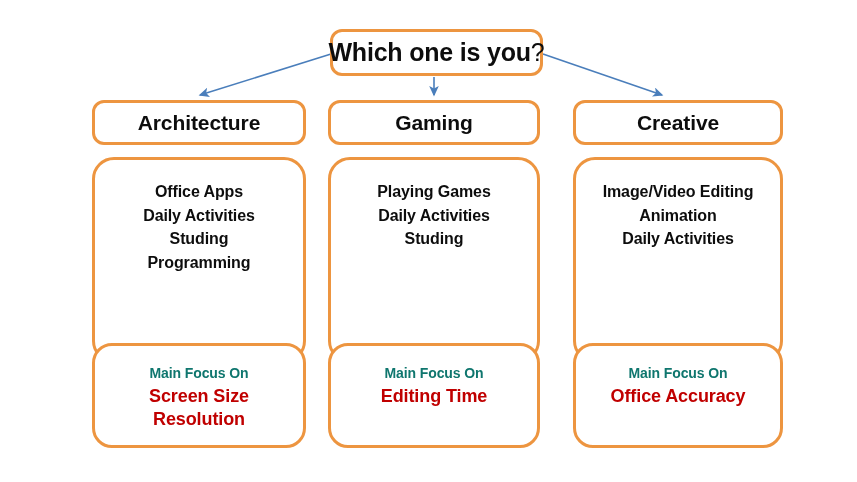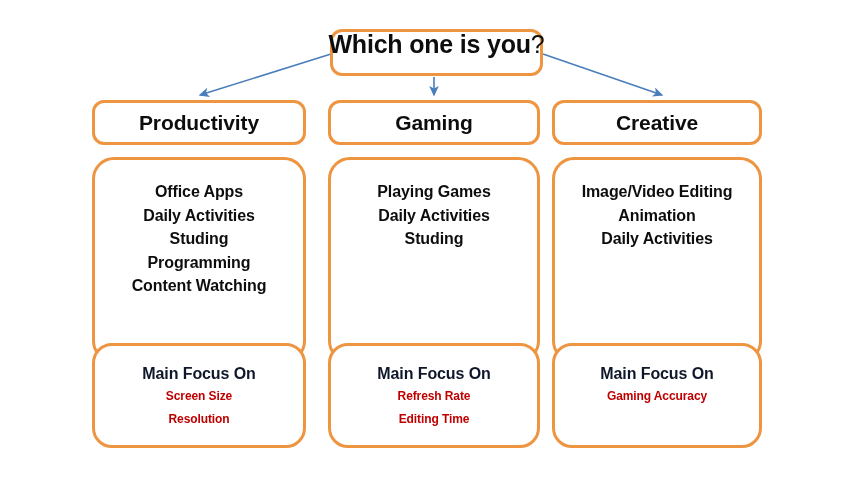--- a/index.html
+++ b/index.html
@@ -41,21 +41,21 @@
     justify-content: center;
   }
 
   
   #title-box {
     left: 330px;
     top: 29px;
     width: 213px;
     height: 47px;
     border-radius: 12px;
-    align-items: flex-start;
+    align-items: center;
   }
   .title-text {
     font-size: 25px;
     font-weight: bold;
     color: #0d0d0d;
     letter-spacing: -0.2px;
     white-space: nowrap;
     line-height: 1;
   }
   .title-text .qmark {
@@ -105,40 +105,40 @@
     top: 343px;
     height: 105px;
     border-radius: 20px;
     align-items: flex-start;
   }
   .focus-inner {
     padding: 16px 4px 0 4px;
     text-align: center;
   }
   .focus-heading {
-    font-size: 16px;
-    font-weight: bold;
-    color: #0f172a;
+    font-size: 14px;
+    font-weight: bold;
+    color: #0f766e;
     line-height: 23px;
     letter-spacing: -0.1px;
     white-space: nowrap;
   }
   .focus-item {
-    font-size: 12px;
+    font-size: 18px;
     font-weight: bold;
     color: #C00000;
     line-height: 23px;
     letter-spacing: -0.1px;
     white-space: nowrap;
   }
 
   
   .col-1 { left: 92px;  width: 214px; }
   .col-2 { left: 328px; width: 212px; }
-  .col-3 { left: 552px; width: 210px; }
+  .col-3 { left: 573px; width: 210px; }
 </style>
 </head>
 <body>
 
 <div id="canvas">
 
   <svg id="connectors" viewBox="0 0 857 482" width="857" height="482">
     <defs>
       <marker id="ah" markerWidth="7" markerHeight="7" refX="5.6" refY="3" orient="auto" markerUnits="strokeWidth">
         <path d="M0,0 L6.5,3 L0,6 L1.6,3 Z" fill="#4A7EBB"></path>
@@ -147,29 +147,28 @@
     <line x1="331" y1="54" x2="200" y2="95" stroke="#4A7EBB" stroke-width="1.6" marker-end="url(#ah)"></line>
     <line x1="434" y1="77" x2="434" y2="95" stroke="#4A7EBB" stroke-width="1.6" marker-end="url(#ah)"></line>
     <line x1="543" y1="54" x2="662" y2="95" stroke="#4A7EBB" stroke-width="1.6" marker-end="url(#ah)"></line>
   </svg>
 
   <div class="box" id="title-box">
     <div class="title-text"><span>Which one is you</span><span class="qmark">?</span></div>
   </div>
 
   <div class="box header-box col-1">
-    <span class="header-text">Productivity</span>
+    <span class="header-text">Architecture</span>
   </div>
   <div class="box content-box col-1">
     <ul class="content-list">
       <li>Office Apps</li>
       <li>Daily Activities</li>
       <li>Studing</li>
       <li>Programming</li>
-      <li>Content Watching</li>
     </ul>
   </div>
   <div class="box focus-box col-1">
     <div class="focus-inner">
       <div class="focus-heading">Main Focus On</div>
       <div class="focus-item">Screen Size</div>
       <div class="focus-item">Resolution</div>
     </div>
   </div>
 
@@ -179,35 +178,34 @@
   <div class="box content-box col-2">
     <ul class="content-list">
       <li>Playing Games</li>
       <li>Daily Activities</li>
       <li>Studing</li>
     </ul>
   </div>
   <div class="box focus-box col-2">
     <div class="focus-inner">
       <div class="focus-heading">Main Focus On</div>
-      <div class="focus-item">Refresh Rate</div>
       <div class="focus-item">Editing Time</div>
     </div>
   </div>
 
   <div class="box header-box col-3">
     <span class="header-text">Creative</span>
   </div>
   <div class="box content-box col-3">
     <ul class="content-list">
       <li>Image/Video Editing</li>
       <li>Animation</li>
       <li>Daily Activities</li>
     </ul>
   </div>
   <div class="box focus-box col-3">
     <div class="focus-inner">
       <div class="focus-heading">Main Focus On</div>
-      <div class="focus-item">Gaming Accuracy</div>
+      <div class="focus-item">Office Accuracy</div>
     </div>
   </div>
 
 </div>
 
 </body></html>

